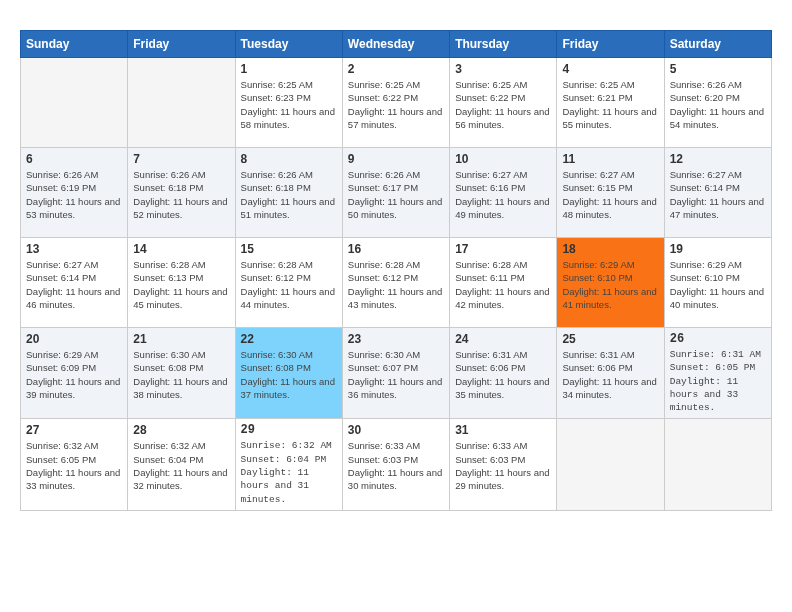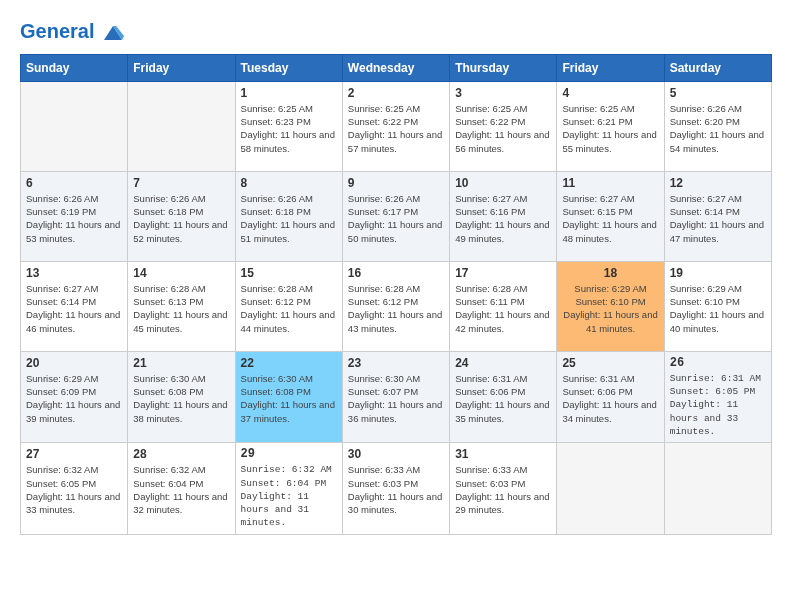--- a/index.html
+++ b/index.html
@@ -82,29 +82,20 @@
     tr td {
       background: #fff;
     }
   </style>
 </head>
 <body>
 
 <div class="header">
   <div class="logo">
     <div>
-      <div style="display:flex;align-items:center;">
-        <span class="logo-text">
-          <span class="blue">General</span>
-          <svg width="22" height="22" viewBox="0 0 22 22" style="vertical-align:middle;margin-left:2px;">
-            <polygon points="2,18 11,4 20,18" fill="#2a6ebb"></polygon>
-            <polygon points="11,4 20,18 22,14 14,4" fill="#4a9fdd"></polygon>
-          </svg>
-        </span>
-      </div>
     </div>
   </div>
 </div>
 
 <table>
   <thead>
     <tr>
     <th>Sunday</th>
         <th>Friday</th>
         <th>Tuesday</th>
@@ -183,21 +174,21 @@
           <div class="day-info">Sunrise: 6:28 AM<br>Sunset: 6:12 PM<br>Daylight: 11 hours and 44 minutes.</div>
         </td>
         <td style="background: rgb(255, 255, 255);">
           <div class="day-number">16</div>
           <div class="day-info">Sunrise: 6:28 AM<br>Sunset: 6:12 PM<br>Daylight: 11 hours and 43 minutes.</div>
         </td>
         <td style="background: rgb(255, 255, 255);">
           <div class="day-number">17</div>
           <div class="day-info">Sunrise: 6:28 AM<br>Sunset: 6:11 PM<br>Daylight: 11 hours and 42 minutes.</div>
         </td>
-        <td style="background: #fdba74; text-align: center;">
+        <td style="background: #f97316;">
           <div class="day-number">18</div>
           <div class="day-info">Sunrise: 6:29 AM<br>Sunset: 6:10 PM<br>Daylight: 11 hours and 41 minutes.</div>
         </td>
         <td style="background: rgb(255, 255, 255); border-radius: 30px;">
           <div class="day-number">19</div>
           <div class="day-info">Sunrise: 6:29 AM<br>Sunset: 6:10 PM<br>Daylight: 11 hours and 40 minutes.</div>
         </td>
       </tr>
       <tr>
         <td style="background: rgb(240, 244, 249);">

